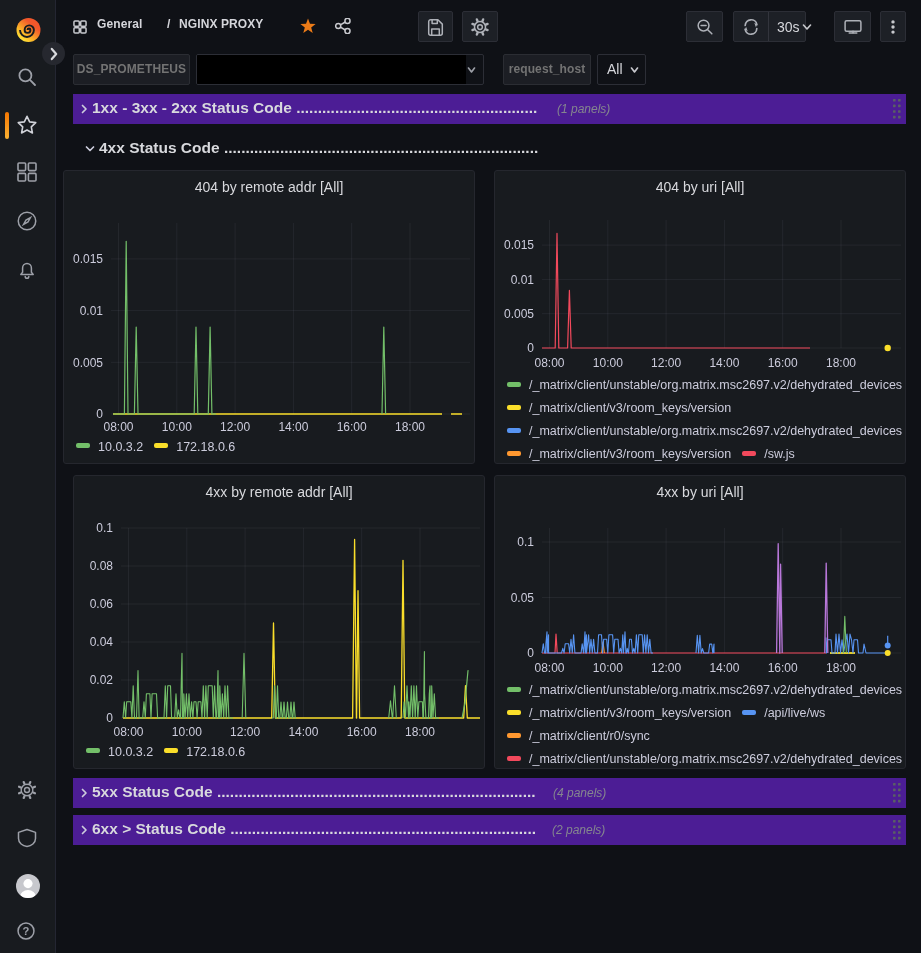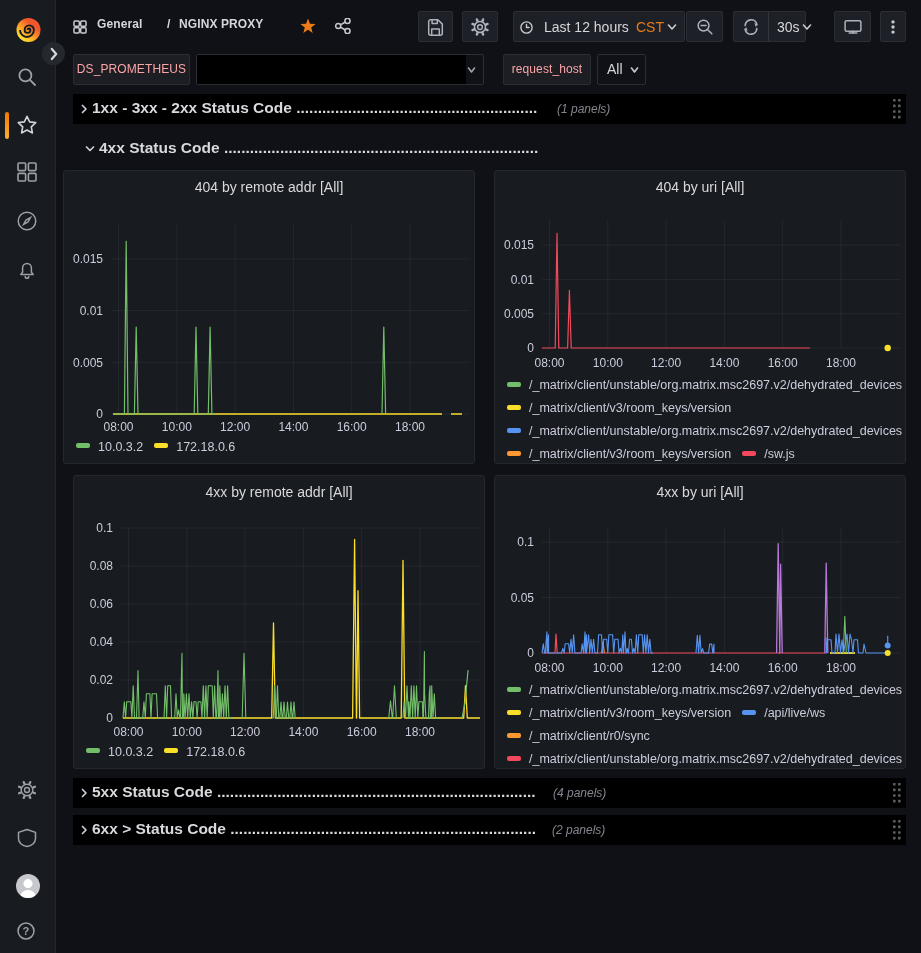--- a/index.html
+++ b/index.html
@@ -6,25 +6,25 @@
 .sidebar { position:absolute; left:0; top:0; width:56px; height:953px; background:#181b1f; border-right:1px solid #242632; z-index:5; }
 .expbtn { position:absolute; left:42px; top:42px; width:23px; height:23px; border-radius:50%; background:#26282f; z-index:6; display:flex; align-items:center; justify-content:center; }
 .topbar { position:absolute; left:0; top:0; width:921px; height:52px; background:#0f1116; }
 .bc { position:absolute; top:17px; font-size:12px; color:#d5d6db; letter-spacing:0.1px;font-weight:bold; }
 .bcs { color:#d5d6db; }
 .tbtn { position:absolute; top:11px; height:31px; background:#1d2026; border:1px solid #2c2e36; border-radius:2px; }
 .tbtn .ic { position:absolute; left:50%; top:50%; transform:translate(-50%,-50%); display:flex; }
 .tbt { position:absolute; top:7px; font-size:14px; font-weight:500; color:#d5d6db; white-space:nowrap; }
 .submenu { position:absolute; left:0; top:52px; width:921px; height:42px; }
 .varlabel { position:absolute; top:2px; height:31px; background:#1c1e24; border:1px solid #2b2d33; border-radius:2px; text-align:center; }
-.vlt { font-size:12px; font-weight:400; color:#fca5a5; line-height:29px; letter-spacing:0.1px; }
+.vlt { font-size:12px; font-weight:700; color:#737373; line-height:29px; letter-spacing:0.1px; }
 .varpick { position:absolute; top:2px; height:31px; background:#0f1116; border:1px solid #2c2e36; border-radius:2px; overflow:hidden; }
 .allt { position:absolute; left:9px; top:6px; font-size:14px; color:#d5d6db; }
 .rowhdr { position:absolute; left:73px; width:833px; height:30px; }
-.rowbg { background:#000000; }
+.rowbg { background:#4c1d95; }
 .rchev { position:absolute; left:5px; top:9px; }
 .rtitle { position:absolute; left:19px; top:5px; font-size:15.5px; font-weight:700; color:#d8d9dd; white-space:nowrap; }
 .rpanels { position:absolute; left:484px; top:8px; font-size:12px; font-style:italic; color:#85868f; white-space:nowrap; }
 .rhandle { position:absolute; right:5px; top:5px; }
 .panel { position:absolute; background:#181b1f; border:1px solid #25272e; border-radius:3px; overflow:hidden; }
 .ptitle { position:absolute; left:0; right:0; top:8px; text-align:center; font-size:14px; font-weight:500; color:#d8d9dd; }
 .plot { position:absolute; left:0; top:0; }
 .ax { font-family:"Liberation Sans",sans-serif; font-size:12px; fill:#ccccdc; }
 .legend { position:absolute; left:12px; right:2px; font-size:12.5px; color:#ccccdc; overflow:hidden; }
 .lrow { height:23px; line-height:23px; white-space:nowrap; overflow:hidden; }
@@ -85,37 +85,20 @@
             <line x1="7.10" y1="15.29" x2="6.37" y2="17.05" stroke-width="2.4000000000000004" stroke-linecap="round"></line>
             <line x1="3.71" y1="11.90" x2="1.95" y2="12.63" stroke-width="2.4000000000000004" stroke-linecap="round"></line>
             <line x1="3.71" y1="7.10" x2="1.95" y2="6.37" stroke-width="2.4000000000000004" stroke-linecap="round"></line>
             <line x1="7.10" y1="3.71" x2="6.37" y2="1.95" stroke-width="2.4000000000000004" stroke-linecap="round"></line>
             <line x1="11.90" y1="3.71" x2="12.63" y2="1.95" stroke-width="2.4000000000000004" stroke-linecap="round"></line>
             <line x1="15.29" y1="7.10" x2="17.05" y2="6.37" stroke-width="2.4000000000000004" stroke-linecap="round"></line>
           </g>
         </svg>
       </span>
     </div>
-  <div class="tbtn" style="left:513px;width:172px">
-     <span style="position:absolute;left:6px;top:9px">
-        <svg width="13" height="13" viewBox="0 0 13 13" style="">
-          <g stroke="#c8c9ce" fill="none" stroke-width="1.4" stroke-linecap="round">
-      <circle cx="6.5" cy="6.5" r="5.6"></circle>
-      <path d="M6.5 3.4 V6.5 H9.1"></path>
-          </g>
-        </svg>
-      </span>
-     <span class="tbt" style="left:30px">Last 12 hours</span>
-     <span class="tbt" style="left:122px;color:#eb7b18">CST</span>
-     <span style="position:absolute;left:153px;top:12px">
-        <svg width="10" height="6" viewBox="0 0 10 6" style="">
-          <path d="M1.5 1 L5.0 5 L8.5 1" fill="none" stroke="#c8c9ce" stroke-width="1.6" stroke-linecap="round" stroke-linejoin="round"></path>
-        </svg>
-      </span>
-  </div>
   <div class="tbtn" style="left:686px;width:37px">
       <span class="ic">
         <svg width="18" height="18" viewBox="0 0 18 18" style="">
           <g stroke="#aeb1b8" fill="none" stroke-width="1.5" stroke-linecap="round">
       <circle cx="7.56" cy="7.56" r="5.3999999999999995"></circle>
       <line x1="11.700000000000001" y1="11.700000000000001" x2="15.84" y2="15.84"></line>
       <line x1="5.040000000000001" y1="7.56" x2="10.080000000000002" y2="7.56"></line>
           </g>
         </svg>
       </span>

